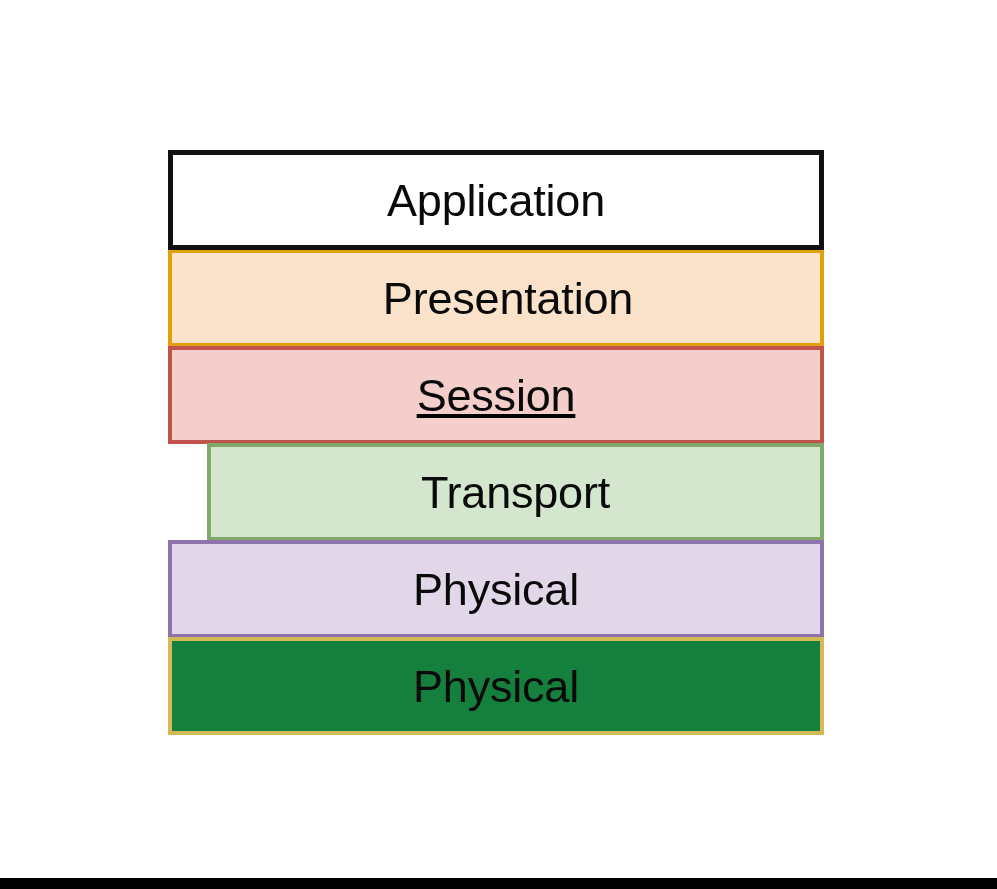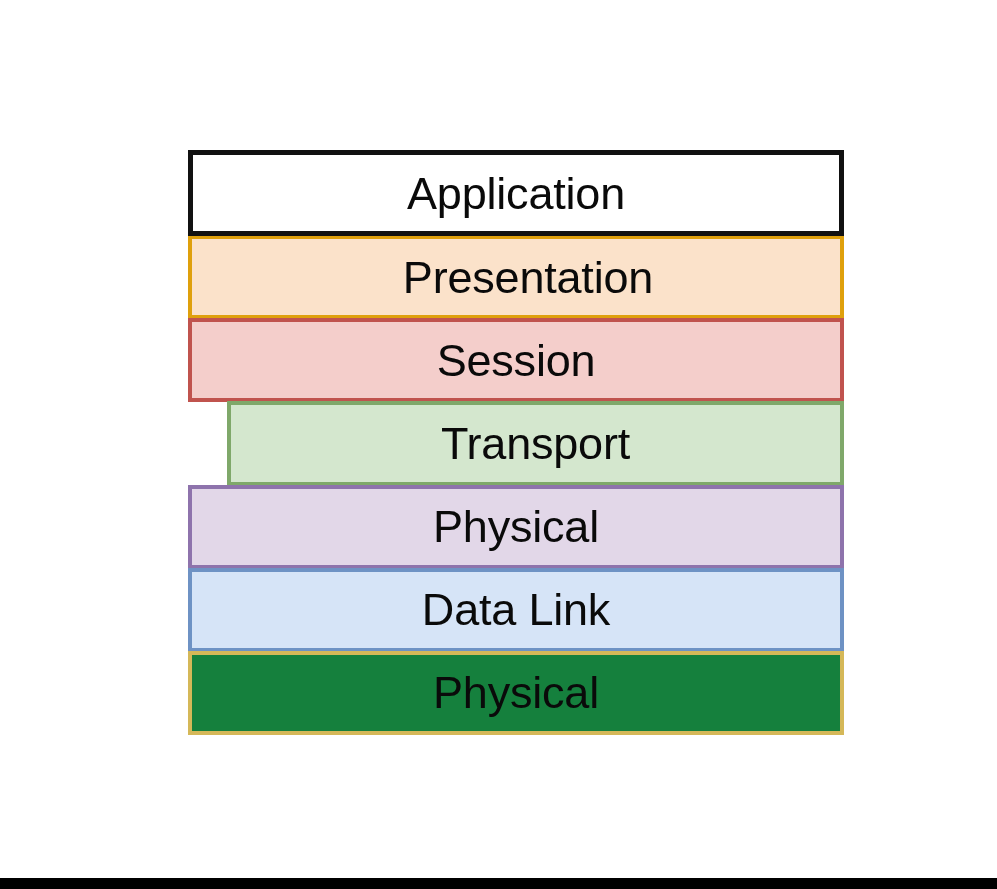--- a/index.html
+++ b/index.html
@@ -20,21 +20,21 @@
     left: 0;
     top: 0;
     width: 997px;
     height: 889px;
     background: #ffffff;
   }
 
   
   #osi-stack {
     position: absolute;
-    left: 188px;
+    left: 168px;
     top: 150px;
     width: 656px;
     height: 585px;
     box-sizing: border-box;
     display: flex;
     flex-direction: column;
   }
 
   .osi-layer {
     box-sizing: border-box;
@@ -84,35 +84,32 @@
   <div id="osi-stack">
 
     <div class="osi-layer is-top" style="background: rgb(255, 255, 255); border-color: rgb(17, 17, 17); border-width: 5px; border-style: solid;">
       <span class="osi-layer-label">Application</span>
     </div>
 
     <div class="osi-layer is-colored" style="background: rgb(251, 226, 202); border-color: rgb(223, 160, 12); border-width: 4px; border-style: solid; padding-left: 24px;">
       <span class="osi-layer-label">Presentation</span>
     </div>
 
-    <div class="osi-layer is-colored" style="background: rgb(244, 206, 203); border-color: rgb(192, 83, 78); border-width: 4px; border-style: solid;">
+    <div class="osi-layer is-colored" style="background: rgb(244, 206, 203); border-color: rgb(192, 83, 78); border-width: 4px; border-style: solid; text-decoration: underline;">
       <span class="osi-layer-label">Session</span>
     </div>
 
     <div class="osi-layer is-colored" style="background: rgb(212, 231, 206); border-color: rgb(127, 168, 106); border-width: 4px; border-style: solid; margin-left: 39px;">
       <span class="osi-layer-label">Transport</span>
     </div>
 
     <div class="osi-layer is-colored" style="background: rgb(226, 215, 232); border-color: rgb(142, 115, 172); border-width: 4px; border-style: solid;">
       <span class="osi-layer-label">Physical</span>
     </div>
 
-    <div class="osi-layer is-colored" style="background: rgb(214, 228, 247); border-color: rgb(110, 146, 196); border-width: 4px; border-style: solid;">
-      <span class="osi-layer-label">Data Link</span>
-    </div>
 
     <div class="osi-layer is-colored" style="background: #15803d; border-color: rgb(213, 184, 88); border-width: 4px; border-style: solid;">
       <span class="osi-layer-label">Physical</span>
     </div>
 
   </div>
 
   <div id="bottom-rule" style="background: rgb(0, 0, 0);"></div>
 
 </div>

